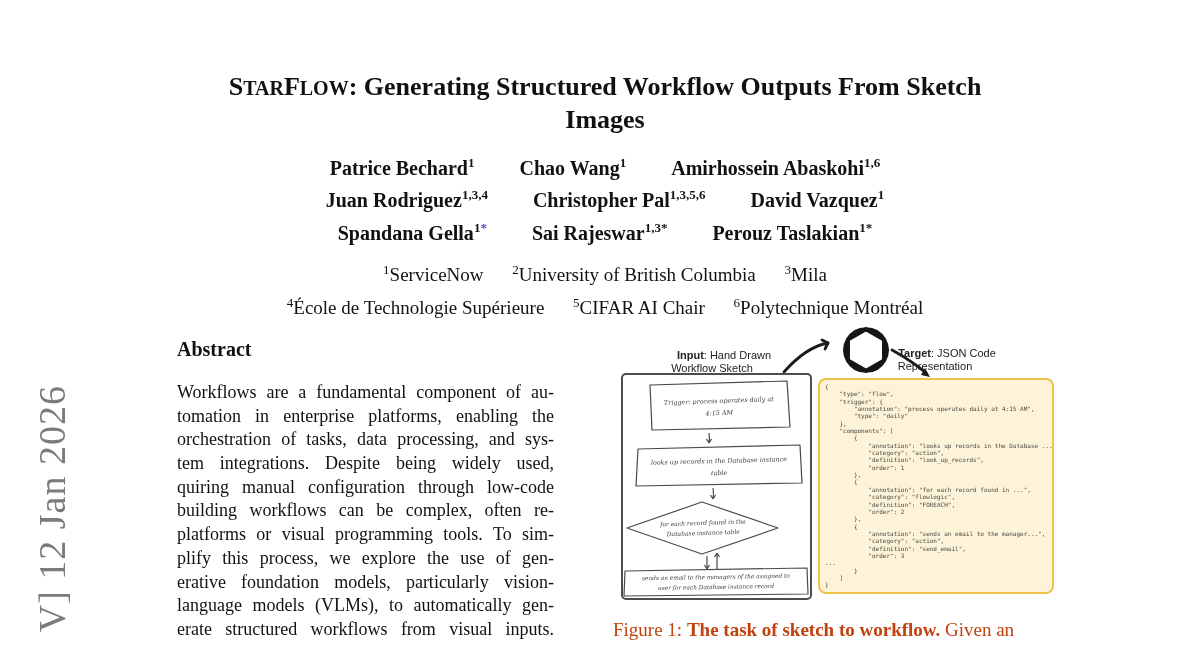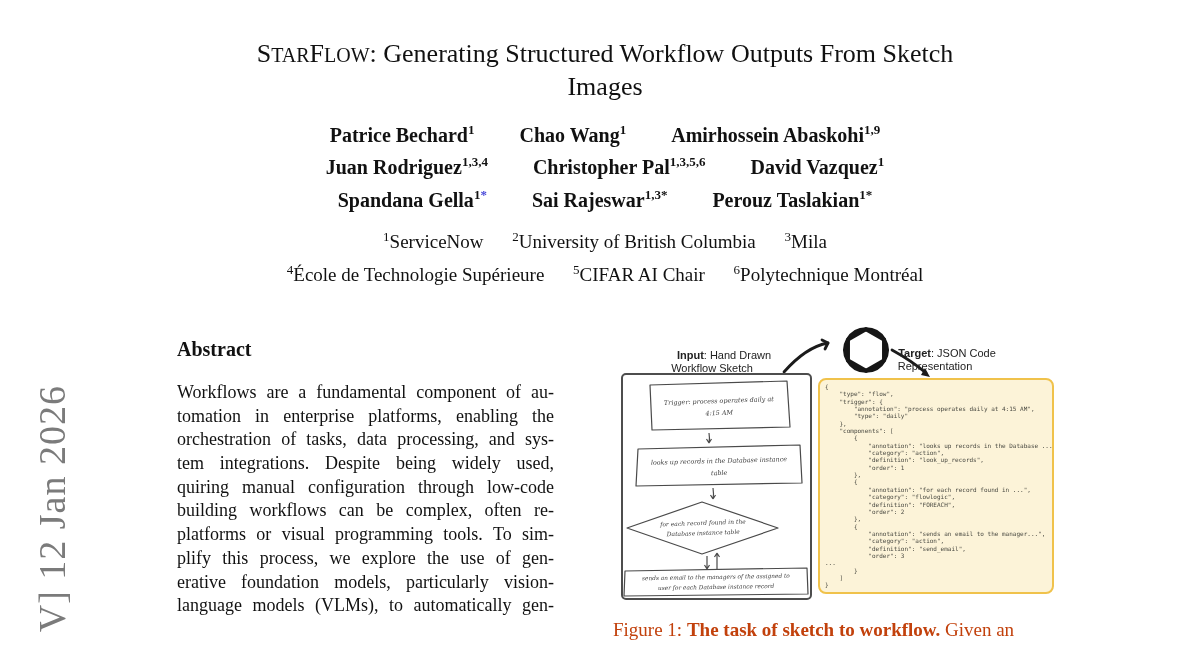--- a/index.html
+++ b/index.html
@@ -6,21 +6,21 @@
   .page{position:relative;width:1200px;height:648px;background:#ffffff;overflow:hidden;
         font-family:"Liberation Serif",serif;color:#111;}
 
   
   .arxiv{position:absolute;left:30px;top:385px;transform-origin:0 0;
          transform:rotate(-90deg) translateX(-100%);white-space:nowrap;
          font-size:38px;color:#7b7b7b;letter-spacing:1px;}
 
   
   .header{position:absolute;left:10px;top:0;width:1190px;text-align:center;}
-  .title{margin-top:38px;font-weight:normal;font-size:26px;line-height:31px;}
+  .title{margin-top:71px;font-weight:bold;font-size:26px;line-height:31px;}
   .sc-big{font-size:26px;}
   .sc-small{font-size:20px;}
   .authors{margin-top:14px;font-weight:bold;font-size:20px;line-height:28px;}
   .author{margin:0 20px;white-space:nowrap;}
   .authors sup, .affils sup{font-size:13px;}
   .star-blue{color:#4848d8;}
   .affils{margin-top:9px;font-size:19px;line-height:27px;}
   .affil{margin:0 12px;white-space:nowrap;}
 
   
@@ -62,21 +62,21 @@
   <div class="header">
     <div class="title">
       <span class="sc-big">S</span><span class="sc-small">TAR</span><span class="sc-big">F</span><span class="sc-small">LOW</span><span>: Generating Structured Workflow Outputs From Sketch</span>
       <div>Images</div>
     </div>
 
     <div class="authors">
       <div>
         <span class="author"><span>Patrice Bechard</span><sup>1</sup></span>
         <span class="author"><span>Chao Wang</span><sup>1</sup></span>
-        <span class="author"><span>Amirhossein Abaskohi</span><sup>1,9</sup></span>
+        <span class="author"><span>Amirhossein Abaskohi</span><sup>1,6</sup></span>
       </div>
       <div>
         <span class="author"><span>Juan Rodriguez</span><sup>1,3,4</sup></span>
         <span class="author"><span>Christopher Pal</span><sup>1,3,5,6</sup></span>
         <span class="author"><span>David Vazquez</span><sup>1</sup></span>
       </div>
       <div>
         <span class="author"><span>Spandana Gella</span><sup>1</sup><sup class="star-blue">*</sup></span>
         <span class="author"><span>Sai Rajeswar</span><sup>1,3*</sup></span>
         <span class="author"><span>Perouz Taslakian</span><sup>1*</sup></span>
@@ -103,20 +103,21 @@
       <div class="abs-line">Workflows are a fundamental component of au-</div>
       <div class="abs-line">tomation in enterprise platforms, enabling the</div>
       <div class="abs-line">orchestration of tasks, data processing, and sys-</div>
       <div class="abs-line">tem integrations. Despite being widely used,</div>
       <div class="abs-line">quiring manual configuration through low-code</div>
       <div class="abs-line">building workflows can be complex, often re-</div>
       <div class="abs-line">platforms or visual programming tools. To sim-</div>
       <div class="abs-line">plify this process, we explore the use of gen-</div>
       <div class="abs-line">erative foundation models, particularly vision-</div>
       <div class="abs-line">language models (VLMs), to automatically gen-</div>
+      <div class="abs-line">erate structured workflows from visual inputs.</div>
     </div>
   </div>
 
   <div class="figure">
 
     <svg class="arrows" viewBox="0 0 460 64">
       <g stroke="#1b1b1b" stroke-width="2.8" fill="none" stroke-linecap="round">
         <path d="M 172,42 Q 194,17 216,13"></path>
         <path d="M 216,13 l -6,-3 M 216,13 l -3,6"></path>
         <path d="M 280,20 Q 300,31 314,43"></path>

